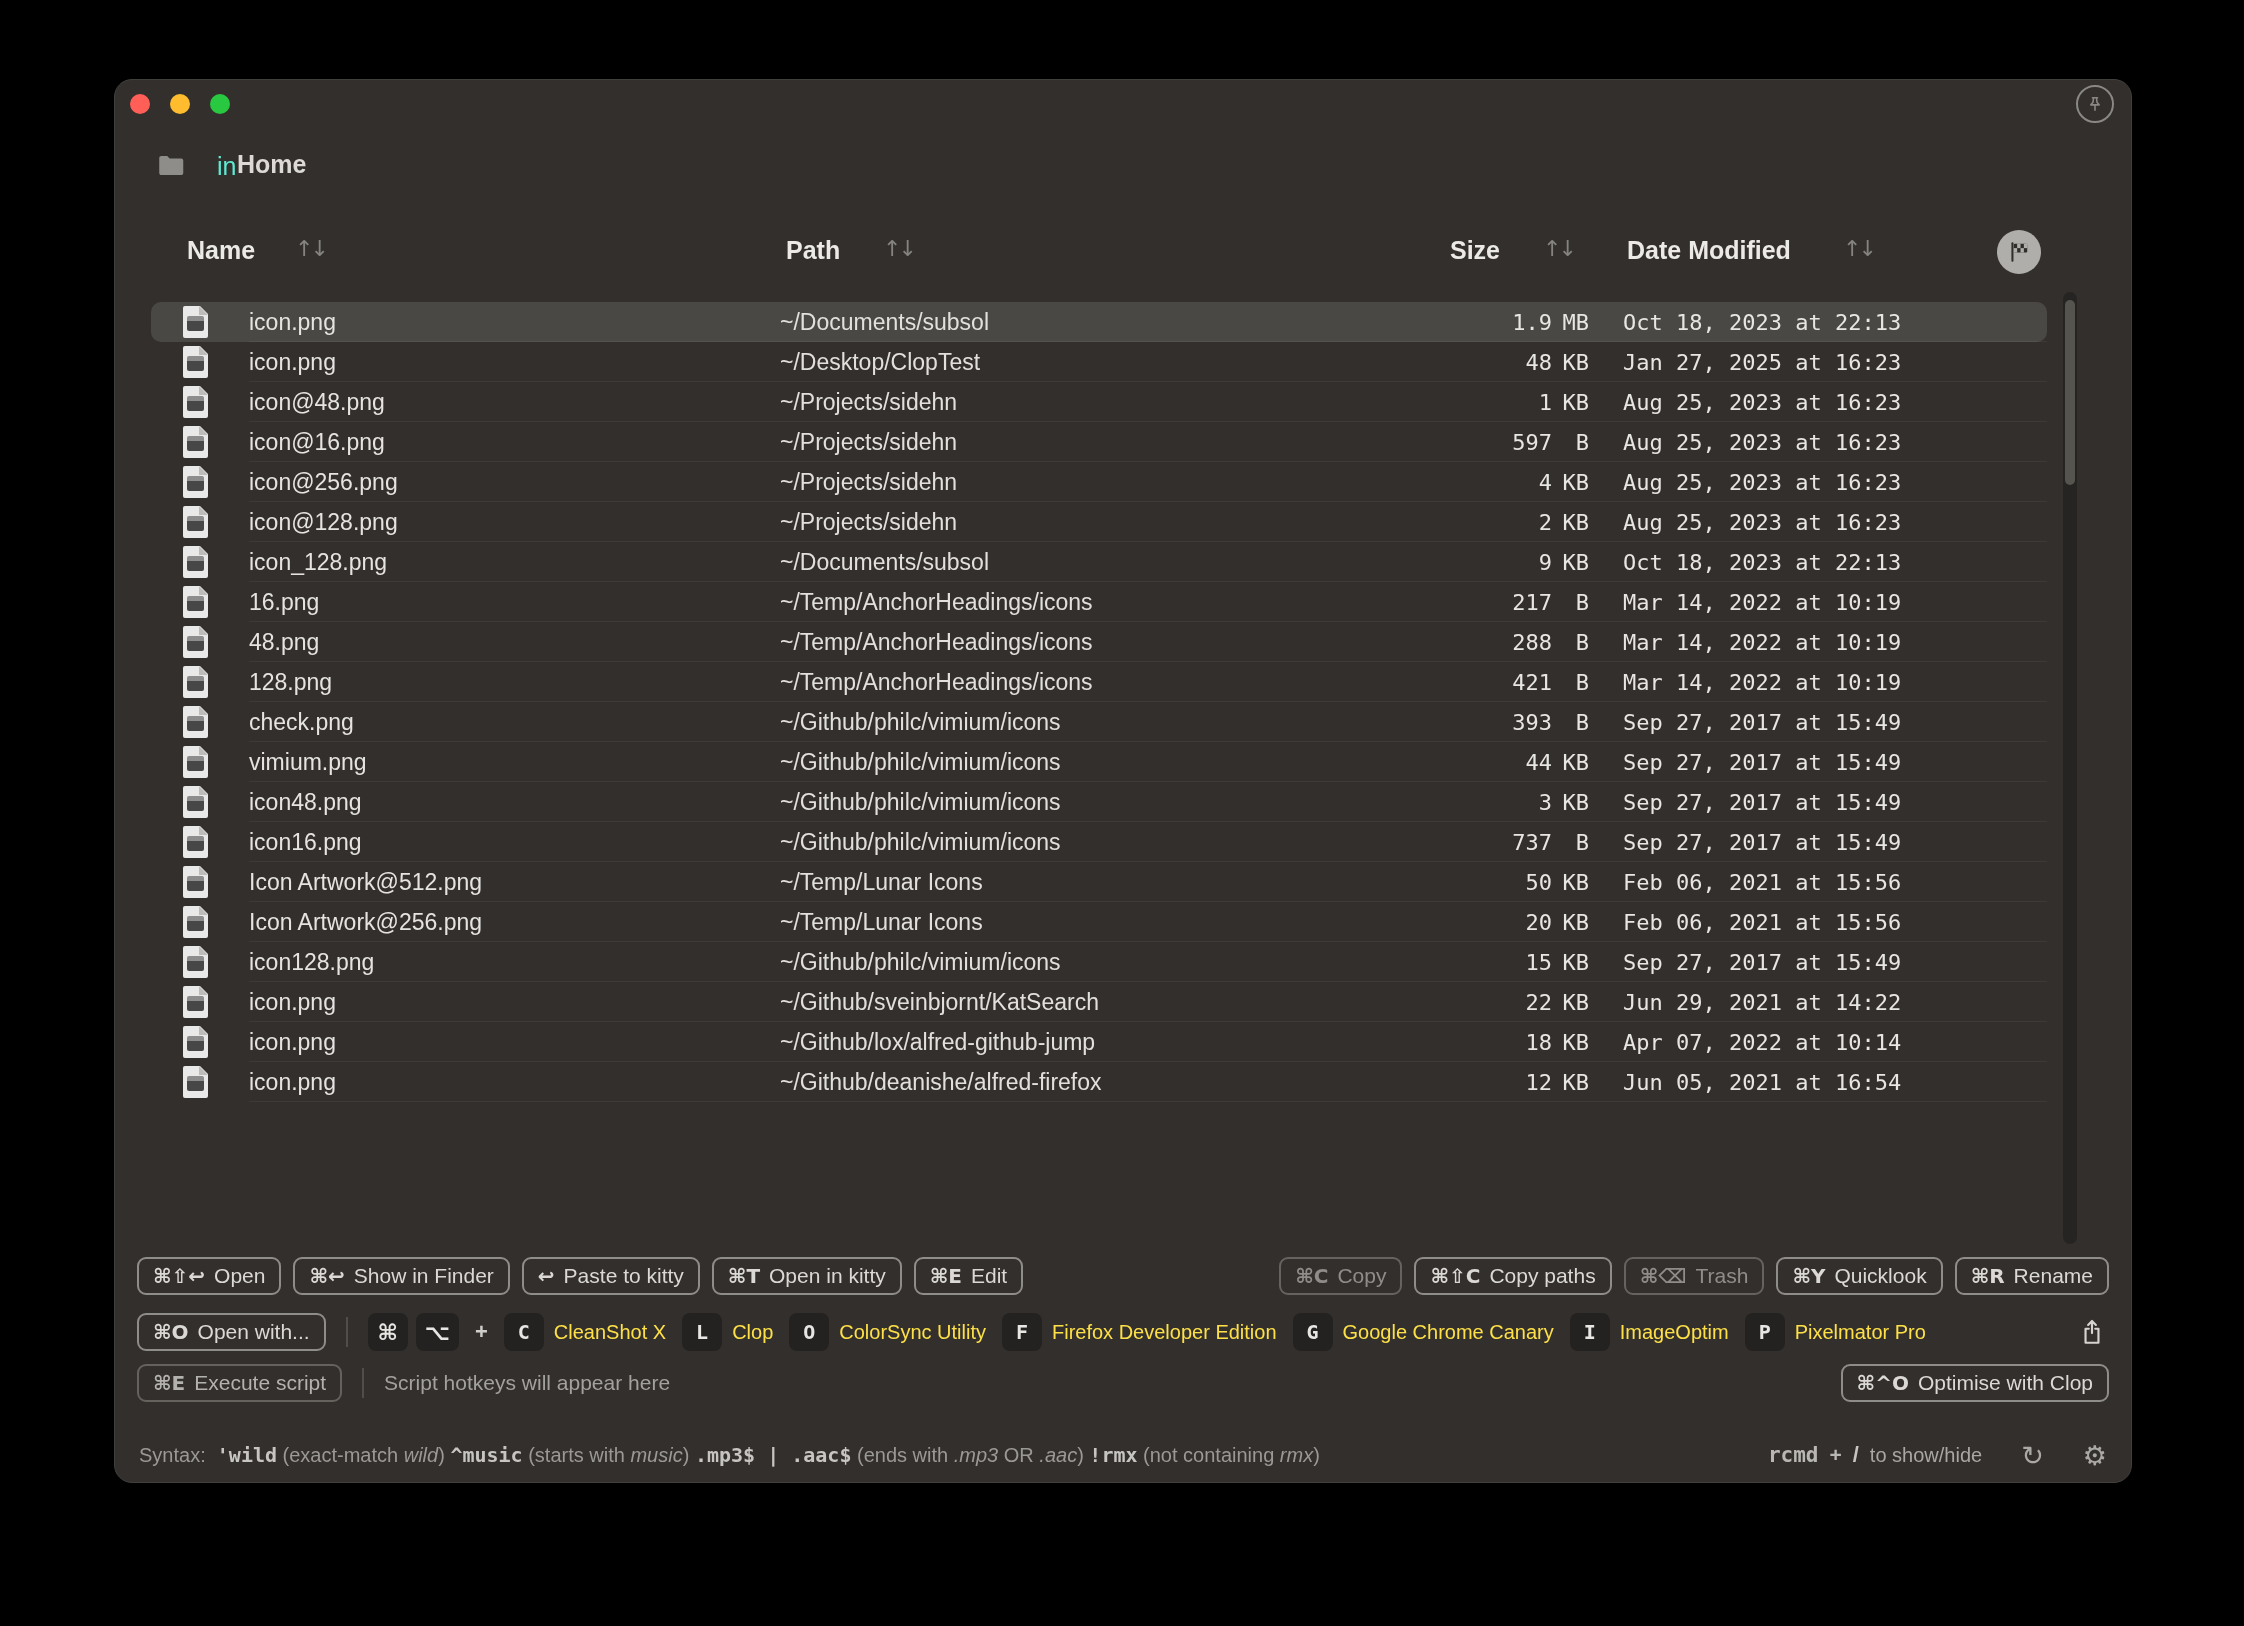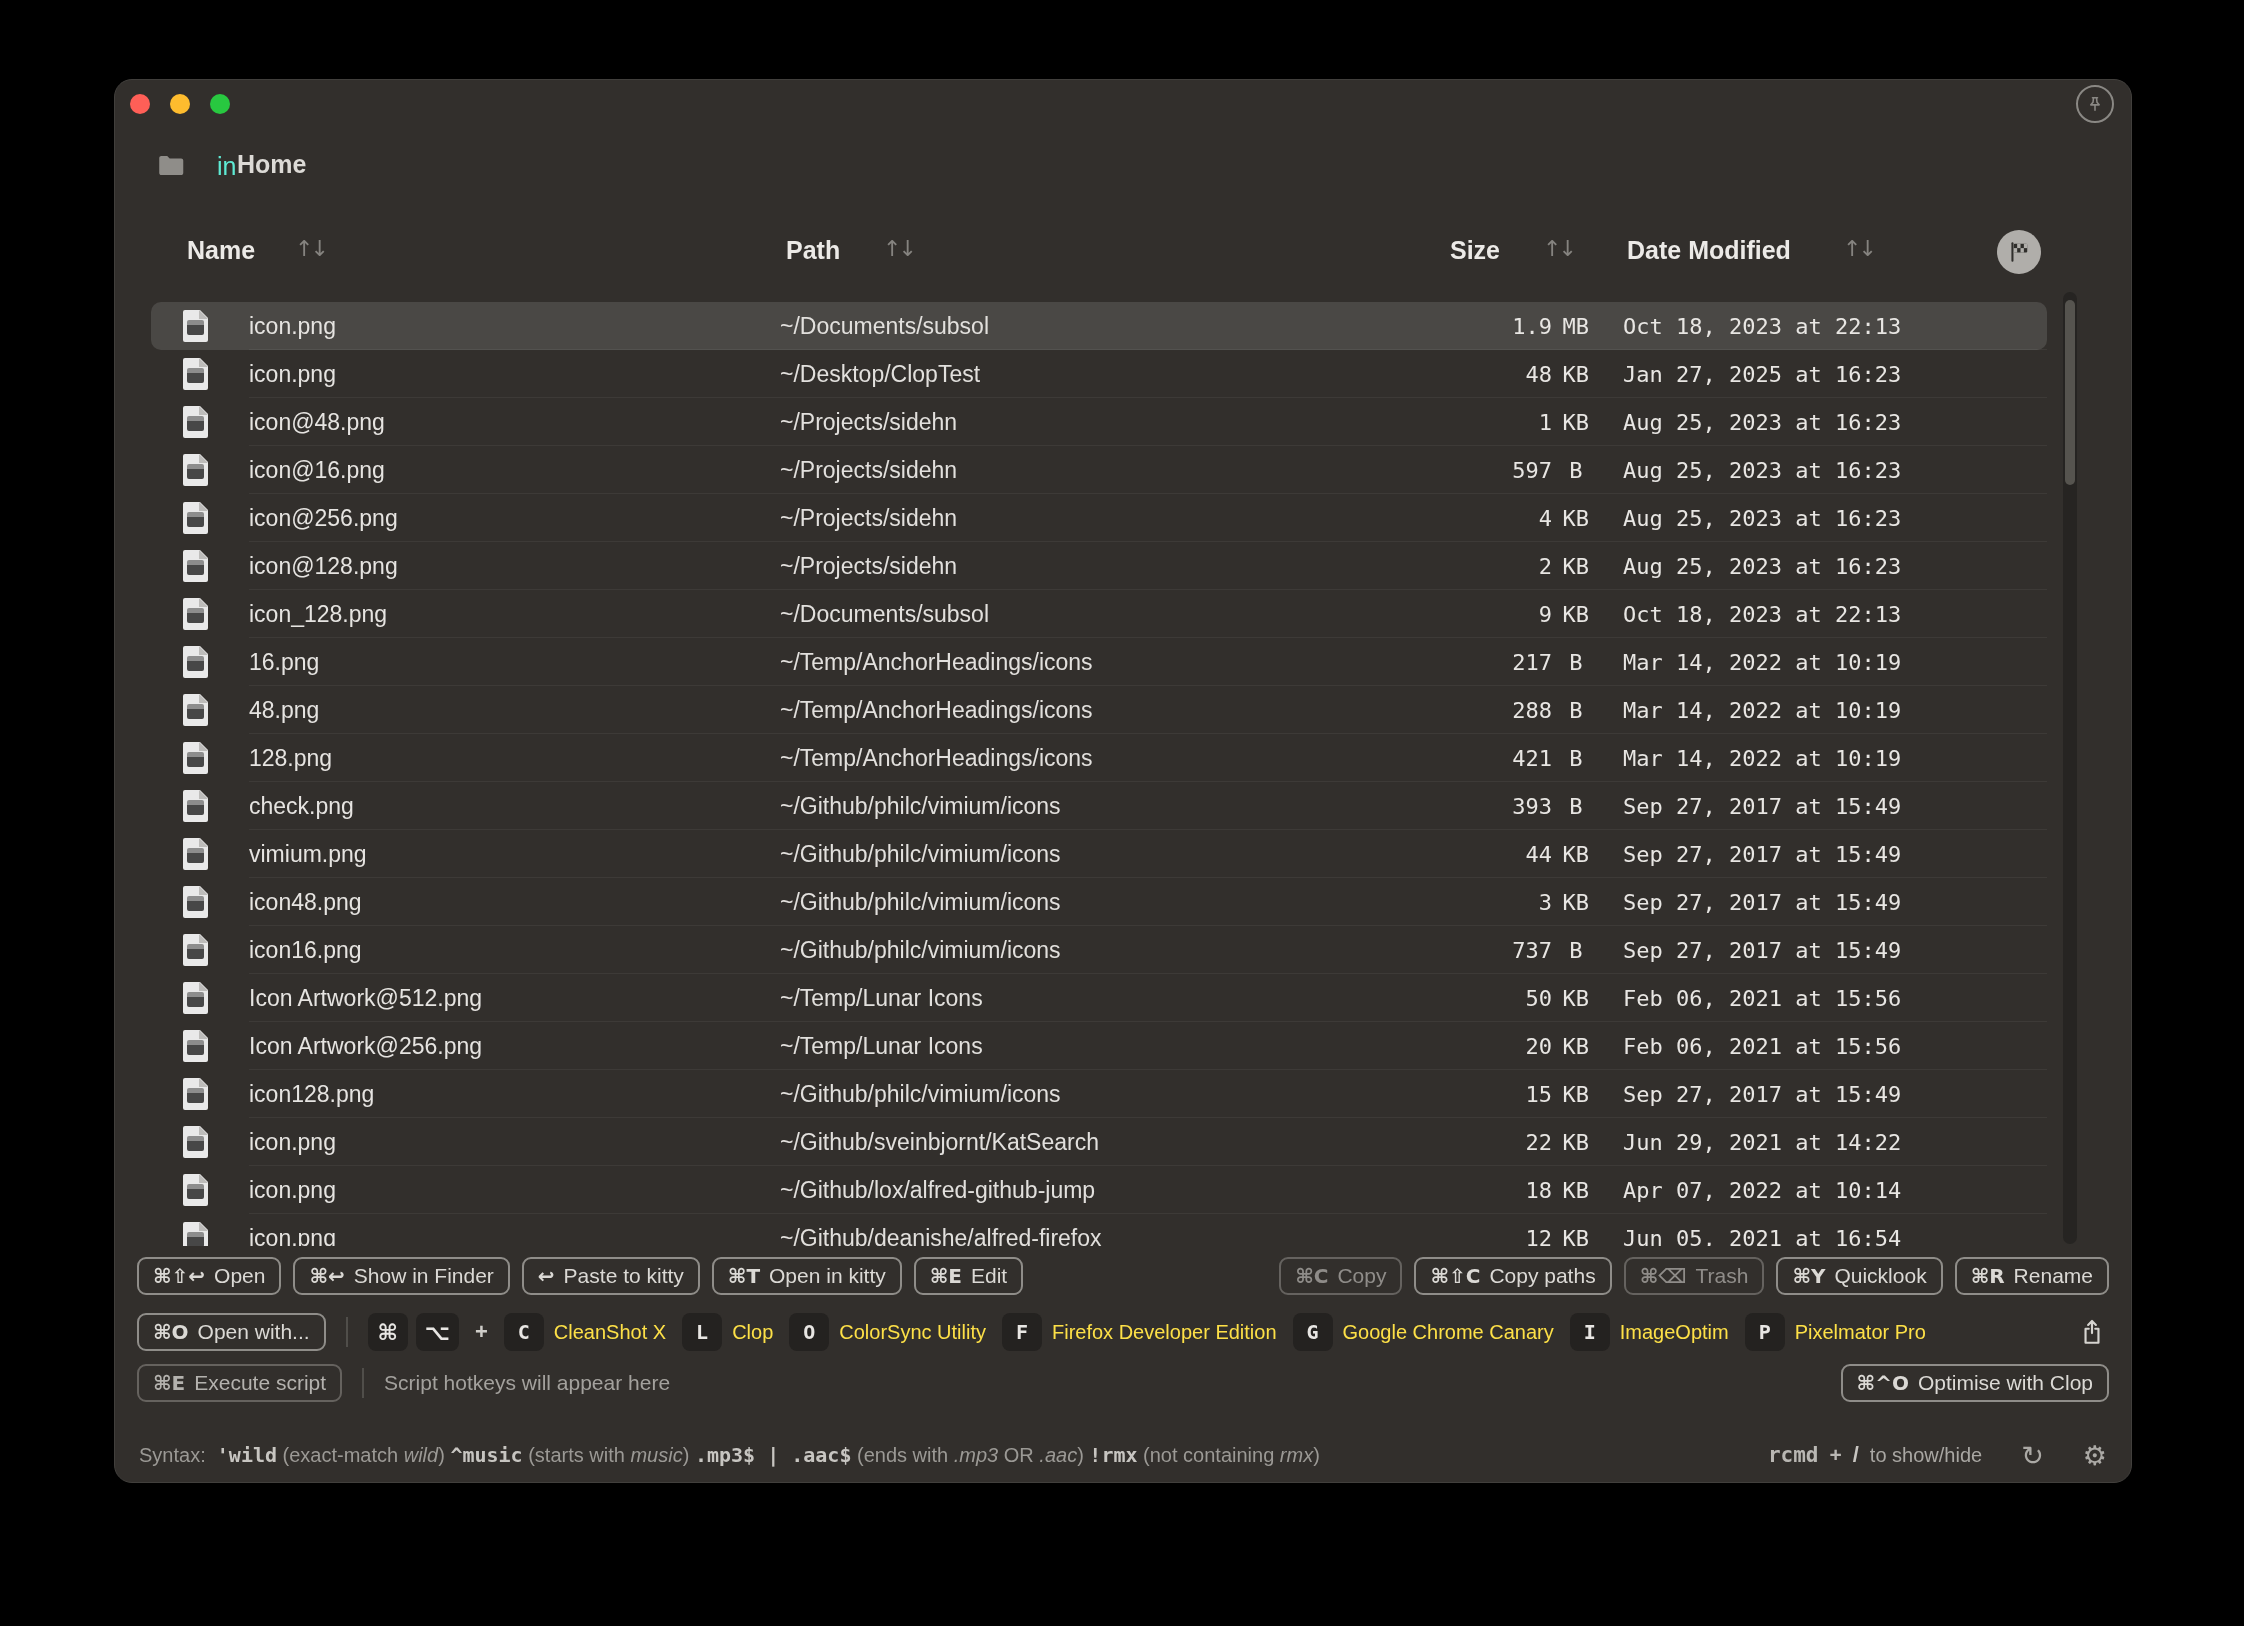--- a/index.html
+++ b/index.html
@@ -36,30 +36,30 @@
   .colheader{position:absolute;left:8px;top:150px;width:100%;height:42px;font-size:25px;
        font-weight:600;color:#eceae7}
   .colheader .hl{position:absolute;top:6px}
   .sort{position:absolute;top:6px;background:none;border:none;padding:0;cursor:pointer;
        font-family:"DejaVu Sans",sans-serif;font-size:22px;color:#85837f;letter-spacing:-3px}
   .flagbadge{position:absolute;left:1882px;top:150px;width:44px;height:44px;border-radius:50%;
        background:#b0aeaa;border:none;display:flex;align-items:center;justify-content:center;
        padding:0;cursor:pointer}
   
   .list{position:absolute;left:36px;top:222px;width:1896px;height:944px;overflow:hidden}
-  .row{position:relative;height:48px;cursor:default}
+  .row{position:relative;height:40px;cursor:default}
   .row::after{content:"";position:absolute;left:98px;right:0;bottom:0;height:1px;
        background:rgba(255,255,255,.055)}
   .row.selected{background:var(--row-selected,#4a4845);border-radius:10px}
   .cell{position:absolute;top:50%;transform:translateY(-50%);white-space:nowrap}
   .cell.name{left:98px;font-size:23px;color:#e6e4e1}
   .cell.path{left:629px;font-size:23px;color:#e2e0dd}
   .cell.size{left:1240px;width:198px;text-align:right;
        font-family:"DejaVu Sans Mono",monospace;font-size:22px;color:#e8e6e3}
-  .szu{display:inline-block;width:2ch;text-align:center;margin-left:.8ch}
+  .szu{display:inline-block;width:2ch;text-align:right;margin-left:.8ch}
   .cell.date{left:1472px;font-family:"DejaVu Sans Mono",monospace;font-size:22px;color:#e8e6e3}
   .doc{position:absolute;left:32px;top:50%;transform:translateY(-50%);width:25px;height:32px;
        background:#e9e9e9;border-radius:2px;clip-path:polygon(0 0,68% 0,100% 25%,100% 100%,0 100%)}
   .doc .fold{position:absolute;top:0;right:0;width:0;height:0;border-style:solid;
        border-width:0 9px 9px 0;border-color:transparent transparent #bdbcba transparent}
   .doc .thumb{position:absolute;left:4px;right:4px;top:10px;height:15px;border-radius:2px;
        background:linear-gradient(#8d8d8d 0 35%,#474747 35% 100%)}
   
   .sbtrack{position:absolute;left:1948px;top:212px;width:14px;height:952px;
        background:#262422;border-radius:7px}

